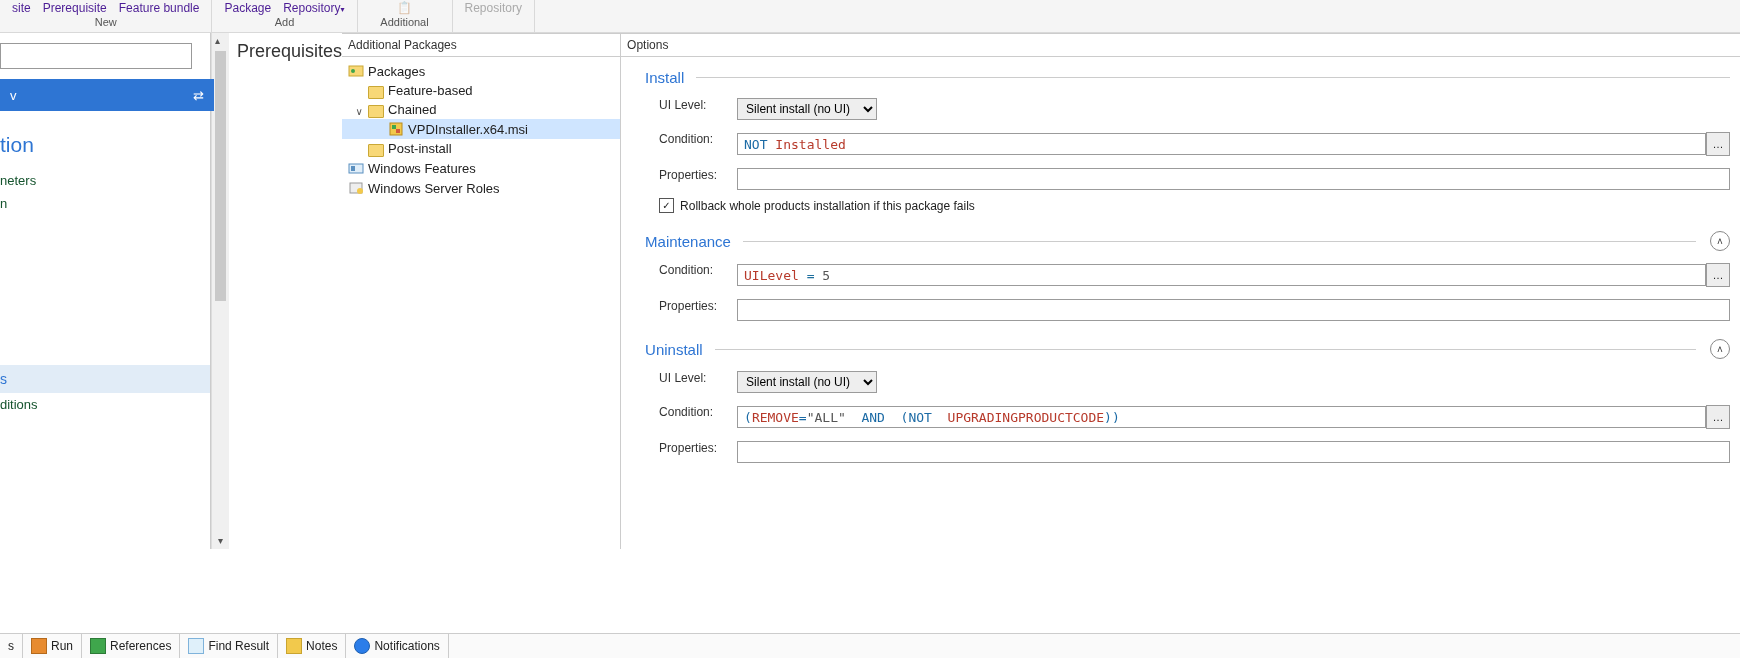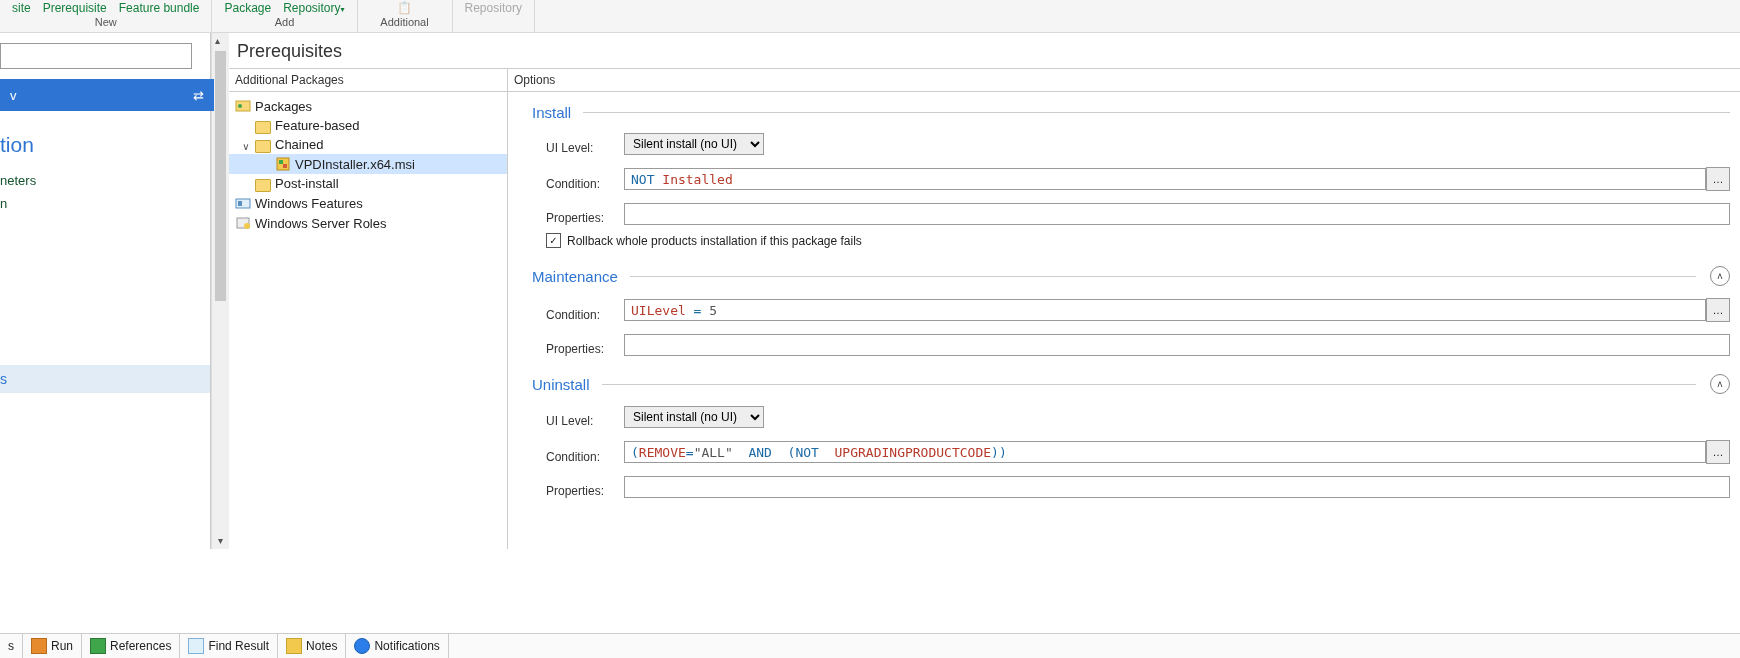--- a/index.html
+++ b/index.html
@@ -1,54 +1,54 @@
 <!DOCTYPE html>
 <html><head>
 <meta charset="utf-8">
 <style>
   html,body{margin:0;padding:0;font-family:"Segoe UI",Tahoma,sans-serif;font-size:13px;color:#222;background:#fff;
             width:1740px;height:658px;overflow:hidden}
   .ribbon{height:32px;background:#f5f5f5;border-bottom:1px solid #d9d9d9;display:flex;align-items:flex-start}
   .rgrp{display:flex;flex-direction:column;align-items:center;border-right:1px solid #d9d9d9;height:32px;padding:0 12px}
-  .rgrp .items{display:flex;gap:12px;font-size:12px;color:#15803d;height:16px;align-items:center}
+  .rgrp .items{display:flex;gap:12px;font-size:12px;color:#4c1d95;height:16px;align-items:center}
   .rgrp .lbl{font-size:11px;color:#555;margin-top:0}
   .body{display:flex;height:516px}
   .left{width:210px;border-right:1px solid #ccc;display:flex;flex-direction:column;position:relative;background:#fff}
   .left .search{margin:10px 8px 6px 0;border:1px solid #999;height:24px;width:190px}
   .left .bluebtn{margin:4px 0 14px 0;height:32px;width:194px;background:#2e75d3;color:#fff;display:flex;align-items:center;
                  justify-content:space-between;padding:0 10px;font-size:13px}
   .left .navitem{padding:6px 4px 6px 0;font-size:14px;color:#2e75d3}
   .left .navitem.sel{background:#e1ecf7}
   .left .navsub{padding:4px 4px 4px 0;font-size:13px;color:#14532d}
   .left .navhead{font-size:21px;color:#2e75d3;padding:8px 8px 12px 0}
   .vscroll{width:17px;background:#f0f0f0;display:flex;flex-direction:column;align-items:center;justify-content:space-between;
            border-left:1px solid #ddd}
   .vscroll .arrow{font-size:10px;color:#555;height:16px;line-height:16px}
   .vscroll .thumb{width:11px;background:#c9c9c9;height:250px;margin-top:2px}
-  .mid{display:flex;flex-direction:column;flex:1}
+  .mid{display:flex;flex:1}
   .mid .title{font-size:18px;color:#333;padding:8px 0 6px 8px}
   .panels{display:flex;flex:1;border-top:1px solid #ccc}
   .tree{width:278px;border-right:1px solid #ccc}
   .tree .head{font-size:12px;color:#333;border-bottom:1px solid #ccc;padding:4px 6px;background:#fff}
   .tree ul{list-style:none;padding:0;margin:4px 0 0 0}
   .tree li{padding:2px 0 2px 6px;font-size:13px;display:flex;align-items:flex-end;gap:4px;white-space:nowrap}
   .tree .indent1{padding-left:26px}
   .tree .indent2{padding-left:46px}
   .tree .sel{background:#cfe5ff}
   .ico{width:16px;height:16px;display:inline-block;flex-shrink:0}
   .folder{background:#f8d877;border:1px solid #caa836;border-radius:1px;width:14px;height:11px;position:relative;top:1px}
   .caret{display:inline-block;width:10px;text-align:center;color:#555;font-size:10px}
   .options{flex:1;overflow:hidden}
   .options .head{font-size:12px;color:#333;border-bottom:1px solid #ccc;padding:4px 6px}
   .form{padding:4px 10px 0 24px}
   .group{margin:8px 0 18px 0}
   .gtitle{color:#2e75d3;font-size:15px;display:flex;align-items:center;gap:8px;margin-bottom:10px}
   .gtitle .line{flex:1;height:1px;background:#ccc;margin-left:4px}
   .toggle{width:18px;height:18px;border:1px solid #888;border-radius:50%;display:inline-flex;align-items:center;justify-content:center;font-size:10px;color:#333;margin-left:6px}
-  .row{display:flex;align-items:flex-end;margin:12px 0 8px 14px}
+  .row{display:flex;align-items:flex-start;margin:12px 0 8px 14px}
   .row label{width:78px;font-size:12px;color:#333}
   .row .ctrl{flex:1;display:flex;align-items:center;gap:0}
   select{height:22px;border:1px solid #9b9b9b;background:#eee;font-size:12px;padding:0 4px;width:140px}
   .txt{flex:1;height:20px;border:1px solid #9b9b9b;background:#fff;font-family:Consolas,monospace;font-size:13px;
        padding:0 6px;display:flex;align-items:center;white-space:pre}
   .txt .kw1{color:#1b6aa5}
   .txt .kw2{color:#b73a2b}
   .txt .str{color:#555}
   .txt .op{color:#1f6f9e}
   .browse{width:22px;height:22px;border:1px solid #9b9b9b;background:#eee;display:inline-flex;align-items:center;justify-content:center;font-size:11px;margin-left:0}
@@ -103,20 +103,21 @@
     <div class="search"></div>
     <div class="bluebtn">
       <span>v</span>
       <span>⇄</span>
     </div>
     <div class="navhead">tion</div>
     <div class="navsub">neters</div>
     <div class="navsub">n</div>
     <div style="height:150px"></div>
     <div class="navitem sel">s</div>
+    <div class="navsub">ditions</div>
   </div>
 
   <div class="vscroll">
     <div>
       <div class="arrow">▴</div>
       <div class="thumb"></div>
     </div>
     <div class="arrow">▾</div>
   </div>
 

